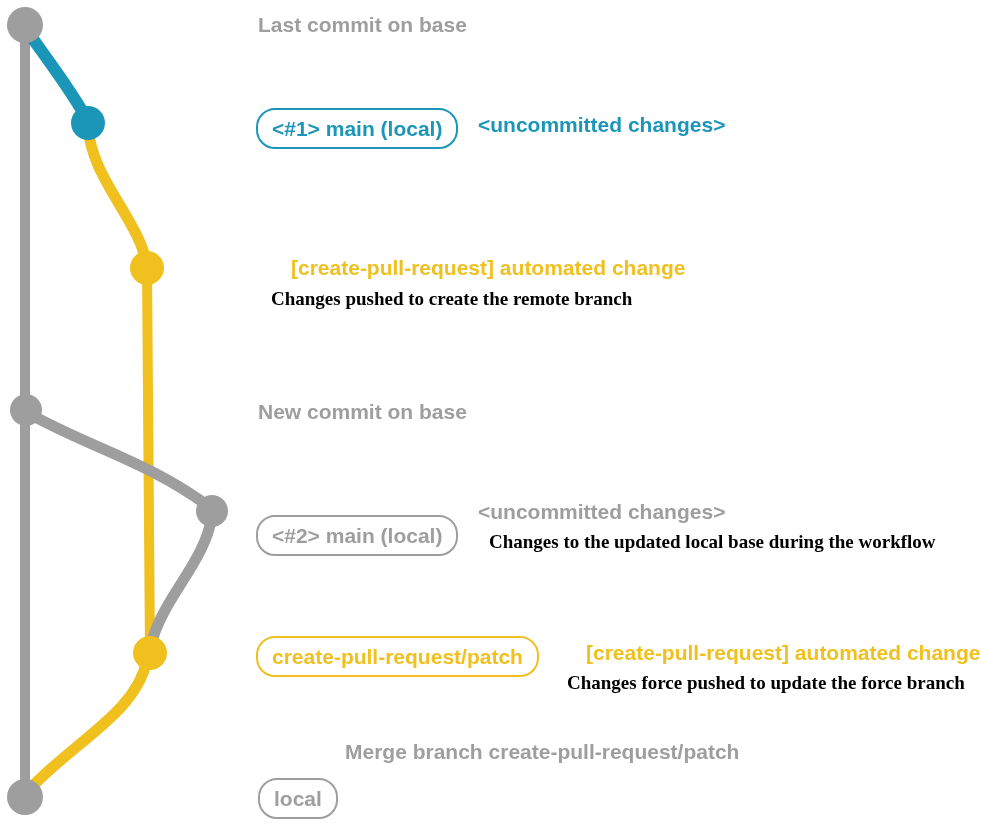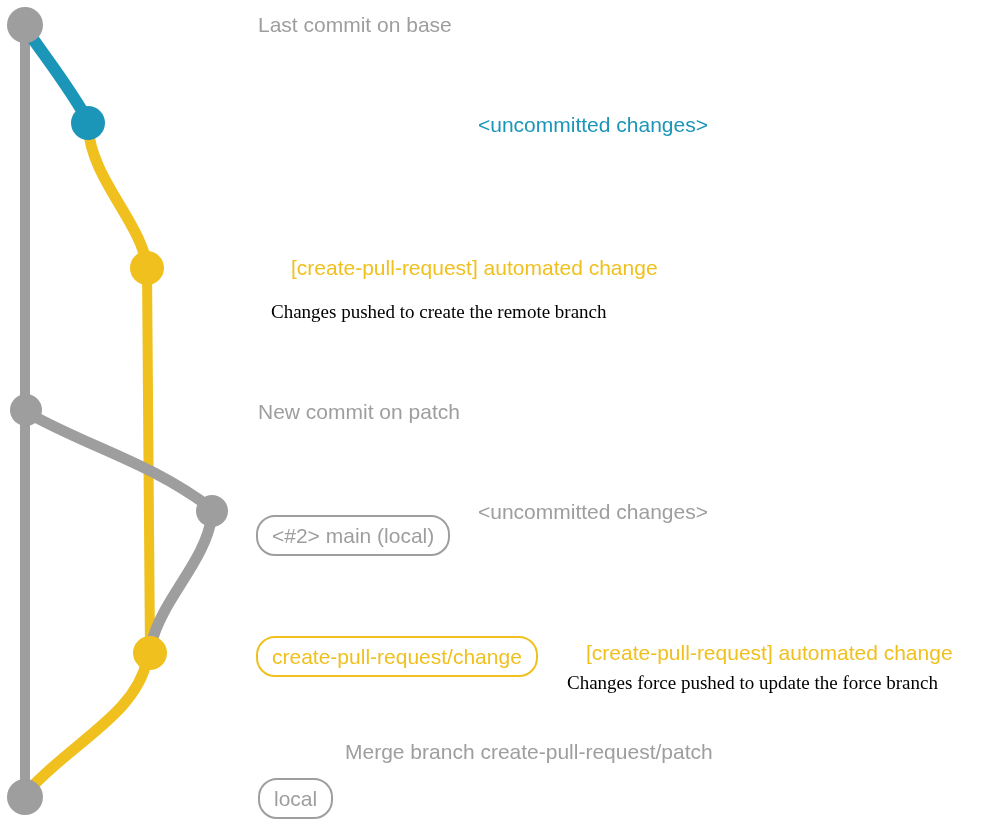--- a/index.html
+++ b/index.html
@@ -5,21 +5,21 @@
   :root{
     --gray:#9e9e9e;
     --teal:#1b96b8;
     --yellow:#f0c01e;
     --ink:#000000;
     --bg:#ffffff;
   }
   html,body{margin:0;padding:0;background:var(--bg);}
   .stage{
     position:relative;width:981px;height:827px;background:var(--bg);
-    overflow:hidden;font-family:"Liberation Sans",sans-serif;
+    overflow:hidden;font-family:"Liberation Sans",sans-serif;font-weight:bold;
   }
   .graph-svg{position:absolute;left:0;top:0;}
   .edge{fill:none;stroke-linecap:round;}
   .edge.gray{stroke:var(--gray);}
   .edge.teal{stroke:var(--teal);}
   .edge.yellow{stroke:var(--yellow);}
   .node.gray{fill:var(--gray);}
   .node.teal{fill:var(--teal);}
   .node.yellow{fill:var(--yellow);}
   .label{position:absolute;font-size:21px;line-height:1.15;white-space:nowrap;}
@@ -64,30 +64,32 @@
     <circle class="node teal" cx="88" cy="123" r="17"></circle>
     <circle class="node yellow" cx="147" cy="268" r="17"></circle>
     <circle class="node gray" cx="26" cy="410" r="16"></circle>
     <circle class="node gray" cx="212" cy="511" r="16"></circle>
     <circle class="node yellow" cx="150" cy="653" r="17"></circle>
     <circle class="node gray" cx="25" cy="797" r="18"></circle>
   </svg>
 
   <div class="label gray" style="left:258px;top:13px;">Last commit on base</div>
 
+  <div class="badge teal" style="left:256px;top:108px;">&lt;#1&gt; main (local)</div>
   <div class="label teal" style="left:478px;top:113px;">&lt;uncommitted changes&gt;</div>
 
   <div class="label yellow" style="left:258px;top:256px;">[create-pull-request] automated change</div>
-  <div class="desc" style="left:271px;top:301px;text-align:center;">Changes pushed to create the remote branch</div>
+  <div class="desc" style="left:271px;top:288px;text-align:center;">Changes pushed to create the remote branch</div>
 
-  <div class="label gray" style="left:258px;top:400px;">New commit on patch</div>
+  <div class="label gray" style="left:258px;top:400px;">New commit on base</div>
 
   <div class="badge gray" style="left:256px;top:495px;margin-top:20px;">&lt;#2&gt; main (local)</div>
   <div class="label gray" style="left:478px;top:500px;">&lt;uncommitted changes&gt;</div>
+  <div class="desc" style="left:489px;top:531px;">Changes to the updated local base during the workflow</div>
 
-  <div class="badge yellow" style="left:256px;top:636px;">create-pull-request/change</div>
+  <div class="badge yellow" style="left:256px;top:636px;">create-pull-request/patch</div>
   <div class="label yellow" style="left:553px;top:641px;">[create-pull-request] automated change</div>
   <div class="desc" style="left:567px;top:672px;">Changes force pushed to update the force branch</div>
 
   <div class="badge gray" style="left:258px;top:778px;">local</div>
   <div class="label gray" style="left:345px;top:740px;">Merge branch create-pull-request/patch</div>
 
 </div>
 
 </body></html>

